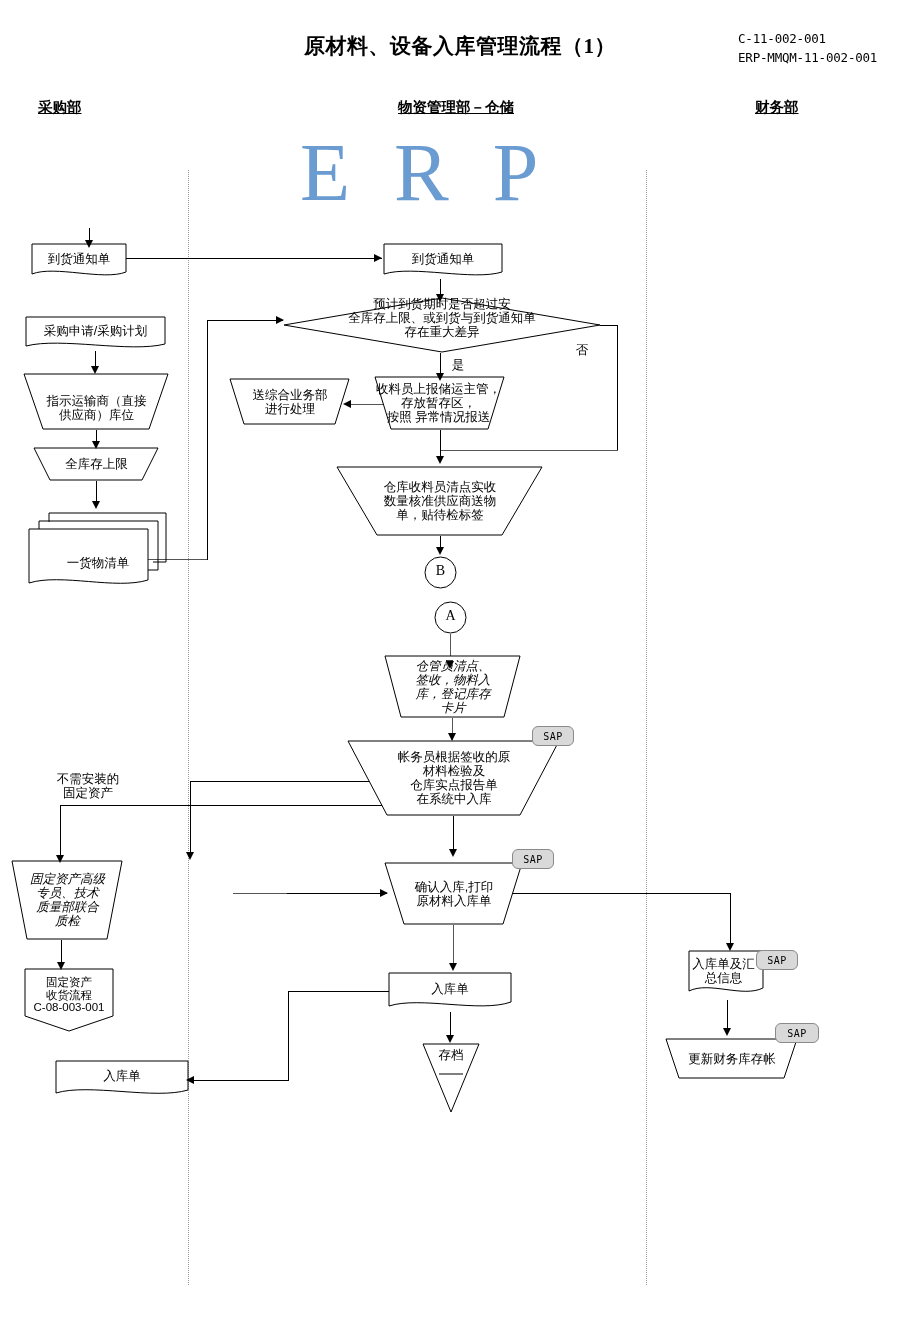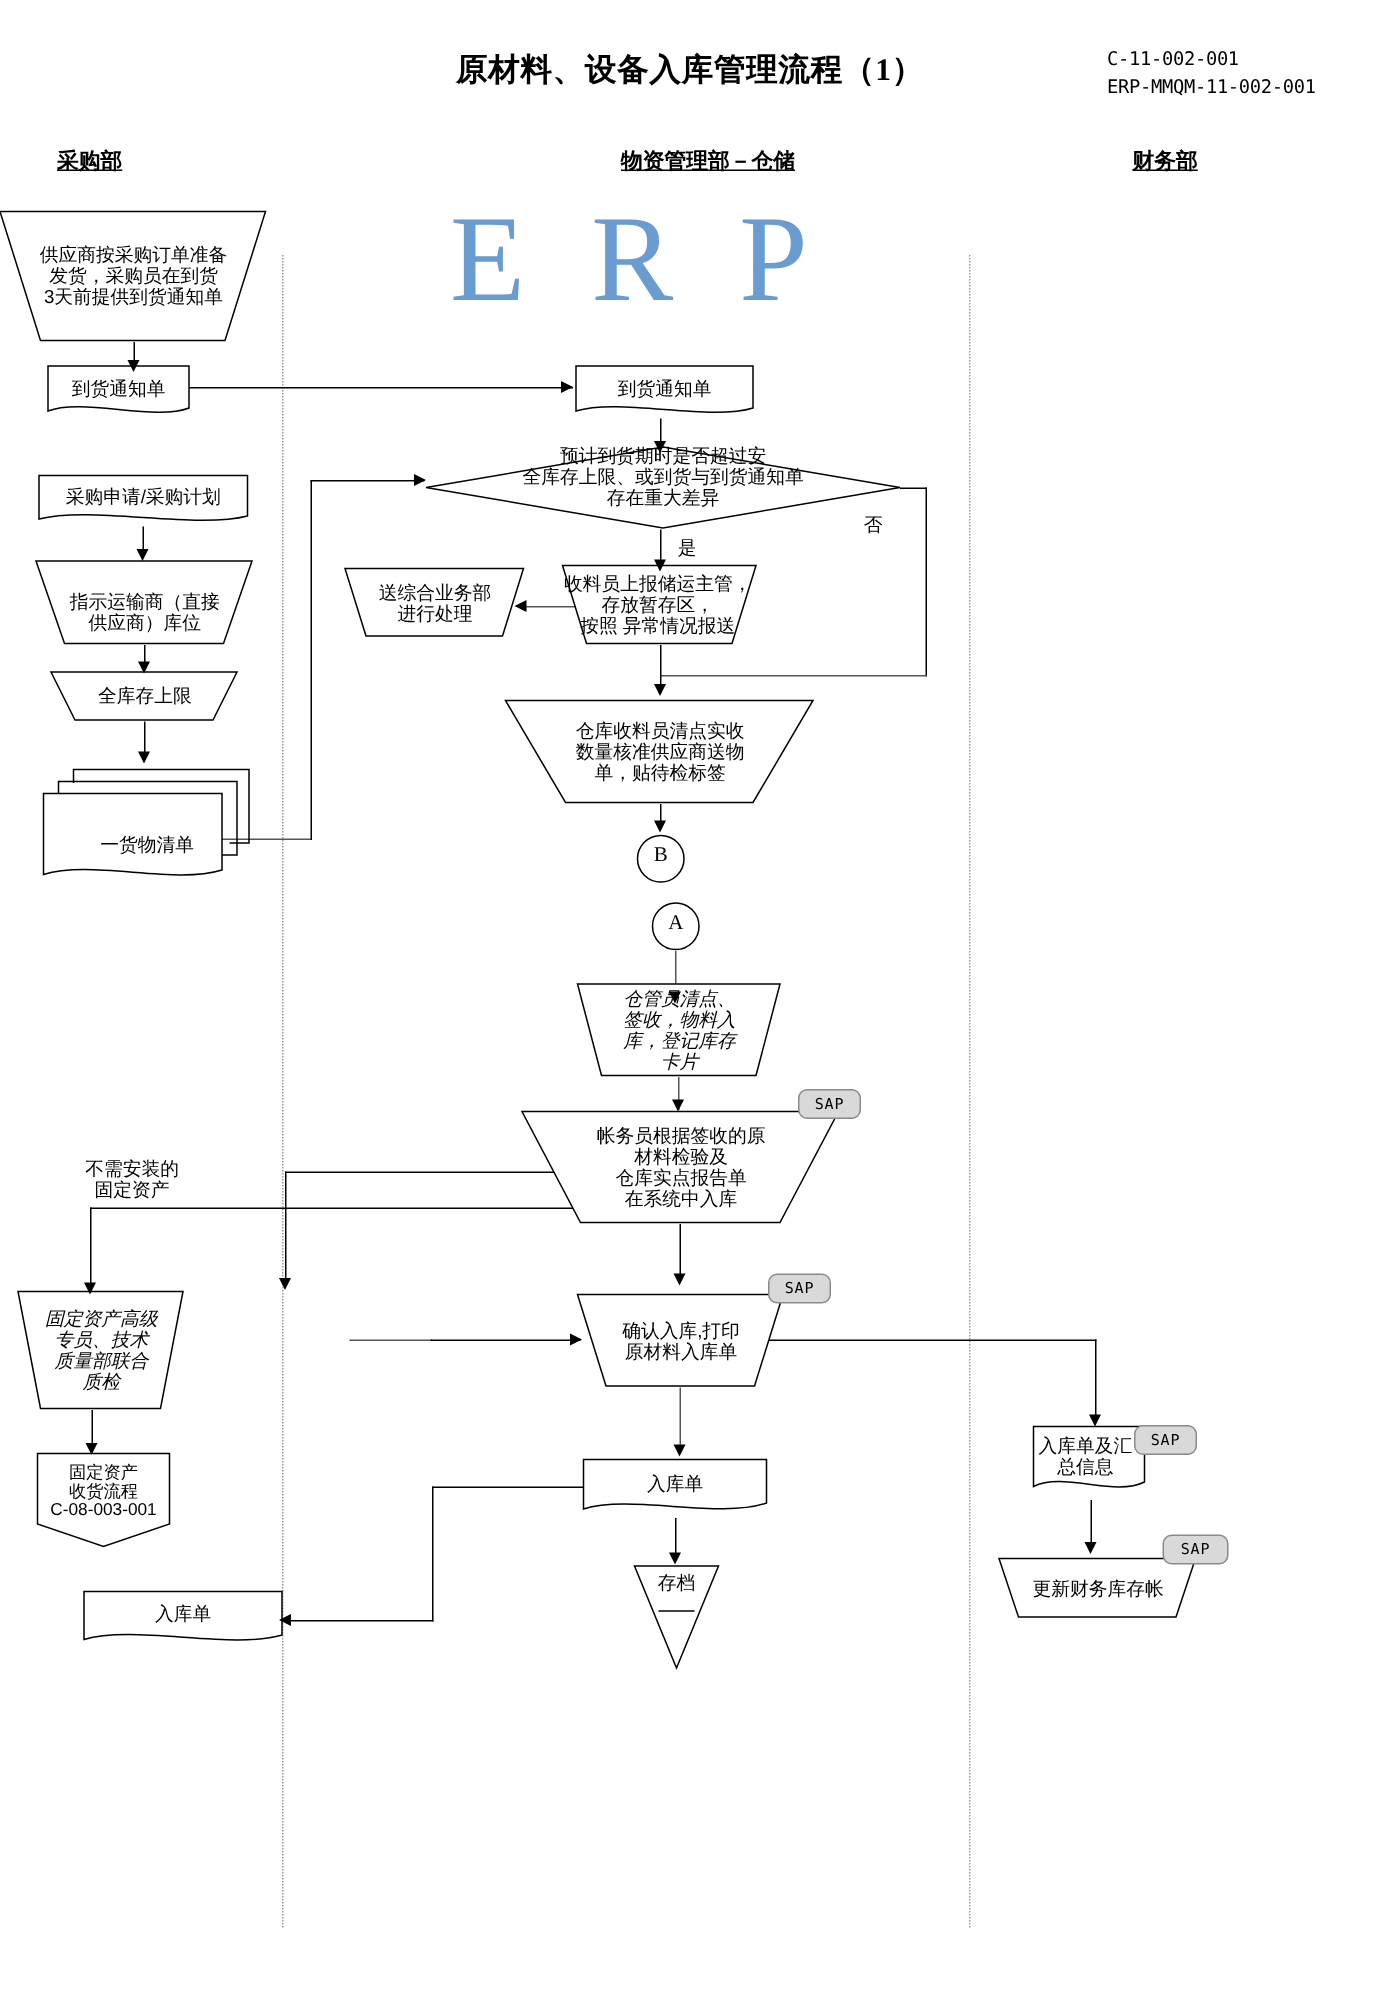--- a/index.html
+++ b/index.html
@@ -44,21 +44,21 @@
   
   .lane-head {
     position: absolute;
     font-family: "Liberation Serif", "DejaVu Serif", serif;
     font-size: 14.5px;
     font-weight: bold;
     text-decoration: underline;
     white-space: nowrap;
   }
   #lane-head-purchasing { left: 38px; top: 98px; }
-  #lane-head-warehouse  { left: 414px; top: 98px; text-decoration: underline; }
+  #lane-head-warehouse  { left: 398px; top: 98px; text-decoration: underline; }
   #lane-head-finance    { left: 755px; top: 98px; }
 
   
   .lane-divider {
     position: absolute;
     width: 0;
     border-left: 1px dotted #9a9a9a;
   }
   #divider-left  { left: 188px; top: 170px; height: 1115px; }
   #divider-right { left: 646px; top: 170px; height: 1115px; }
@@ -193,28 +193,20 @@
 
   <div class="lane-head" id="lane-head-purchasing">采购部</div>
   <div class="lane-head" id="lane-head-warehouse">物资管理部－仓储</div>
   <div class="lane-head" id="lane-head-finance">财务部</div>
 
   <div class="lane-divider" id="divider-left"></div>
   <div class="lane-divider" id="divider-right"></div>
 
   <div class="watermark">ERP</div>
 
-  <div class="node textwrap" style="left:0px; top:140px; width:178px; height:88px;">
-    <svg class="shape-svg" width="178" height="88" viewBox="0 0 178 88">
-      <polygon points="0,1 177,1 150,87 27,87"></polygon>
-    </svg>
-    <div class="label" style="width:176px;">供应商按采购订单准备
-发货，采购员在到货
-3天前提供到货通知单</div>
-  </div>
 
   <div class="conn v" style="left:89px; top:228px; height:14px;"></div>
   <div class="arrowhead arrow-down" style="left:84.5px; top:240px;"></div>
 
   <div class="node textwrap" style="left:31px; top:243px; width:96px; height:38px;">
     <svg class="shape-svg" width="96" height="38" viewBox="0 0 96 38">
       <path d="M1,1 L95,1 L95,29 C72,38 24,22 1,31 Z"></path>
     </svg>
     <div class="label" style="width:94px; margin-bottom:7px;">到货通知单</div>
   </div>

